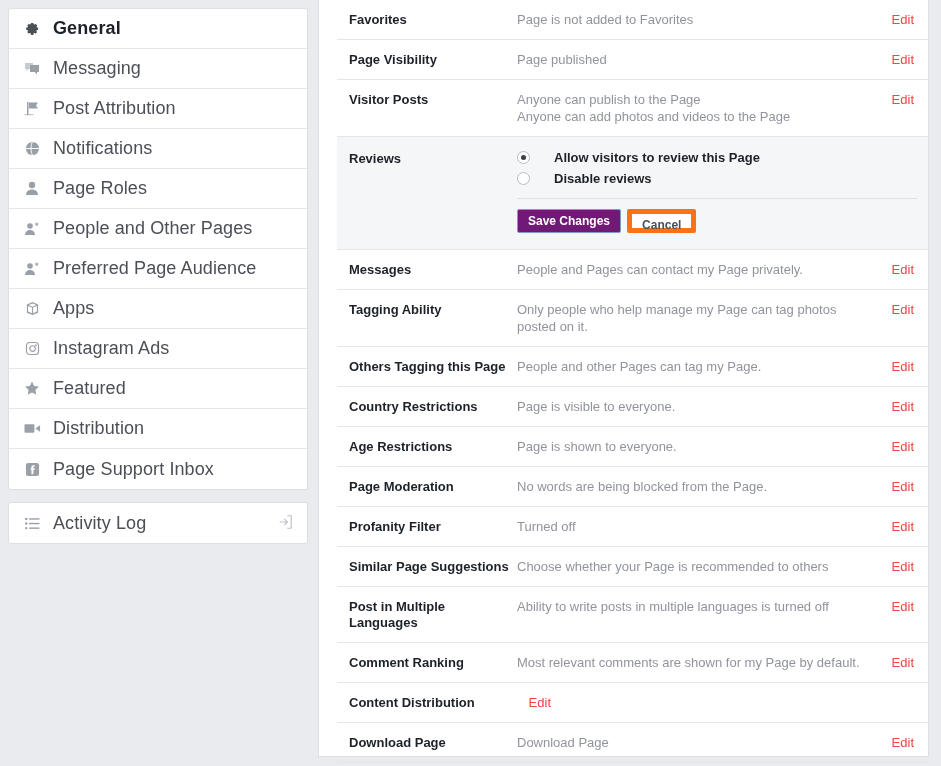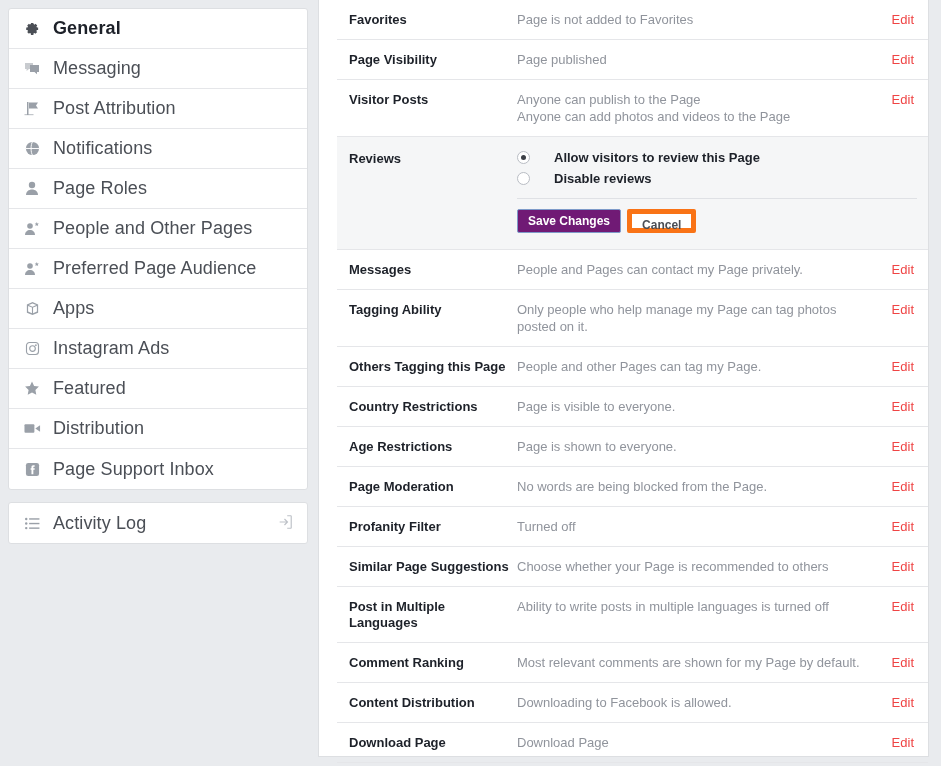--- a/index.html
+++ b/index.html
@@ -394,23 +394,20 @@
       </div>
       <div class="row">
         <div class="row-label">Comment Ranking</div>
         <div class="row-value">
           <span class="vline">Most relevant comments are shown for my Page by default.</span>
         </div>
         <div class="row-edit">Edit</div>
       </div>
       <div class="row">
         <div class="row-label">Content Distribution</div>
-        <div class="row-value">
-          <span class="vline">Downloading to Facebook is allowed.</span>
-        </div>
         <div class="row-edit">Edit</div>
       </div>
       <div class="row">
         <div class="row-label">Download Page</div>
         <div class="row-value">
           <span class="vline">Download Page</span>
         </div>
         <div class="row-edit">Edit</div>
       </div>
       <div class="row"></div>

